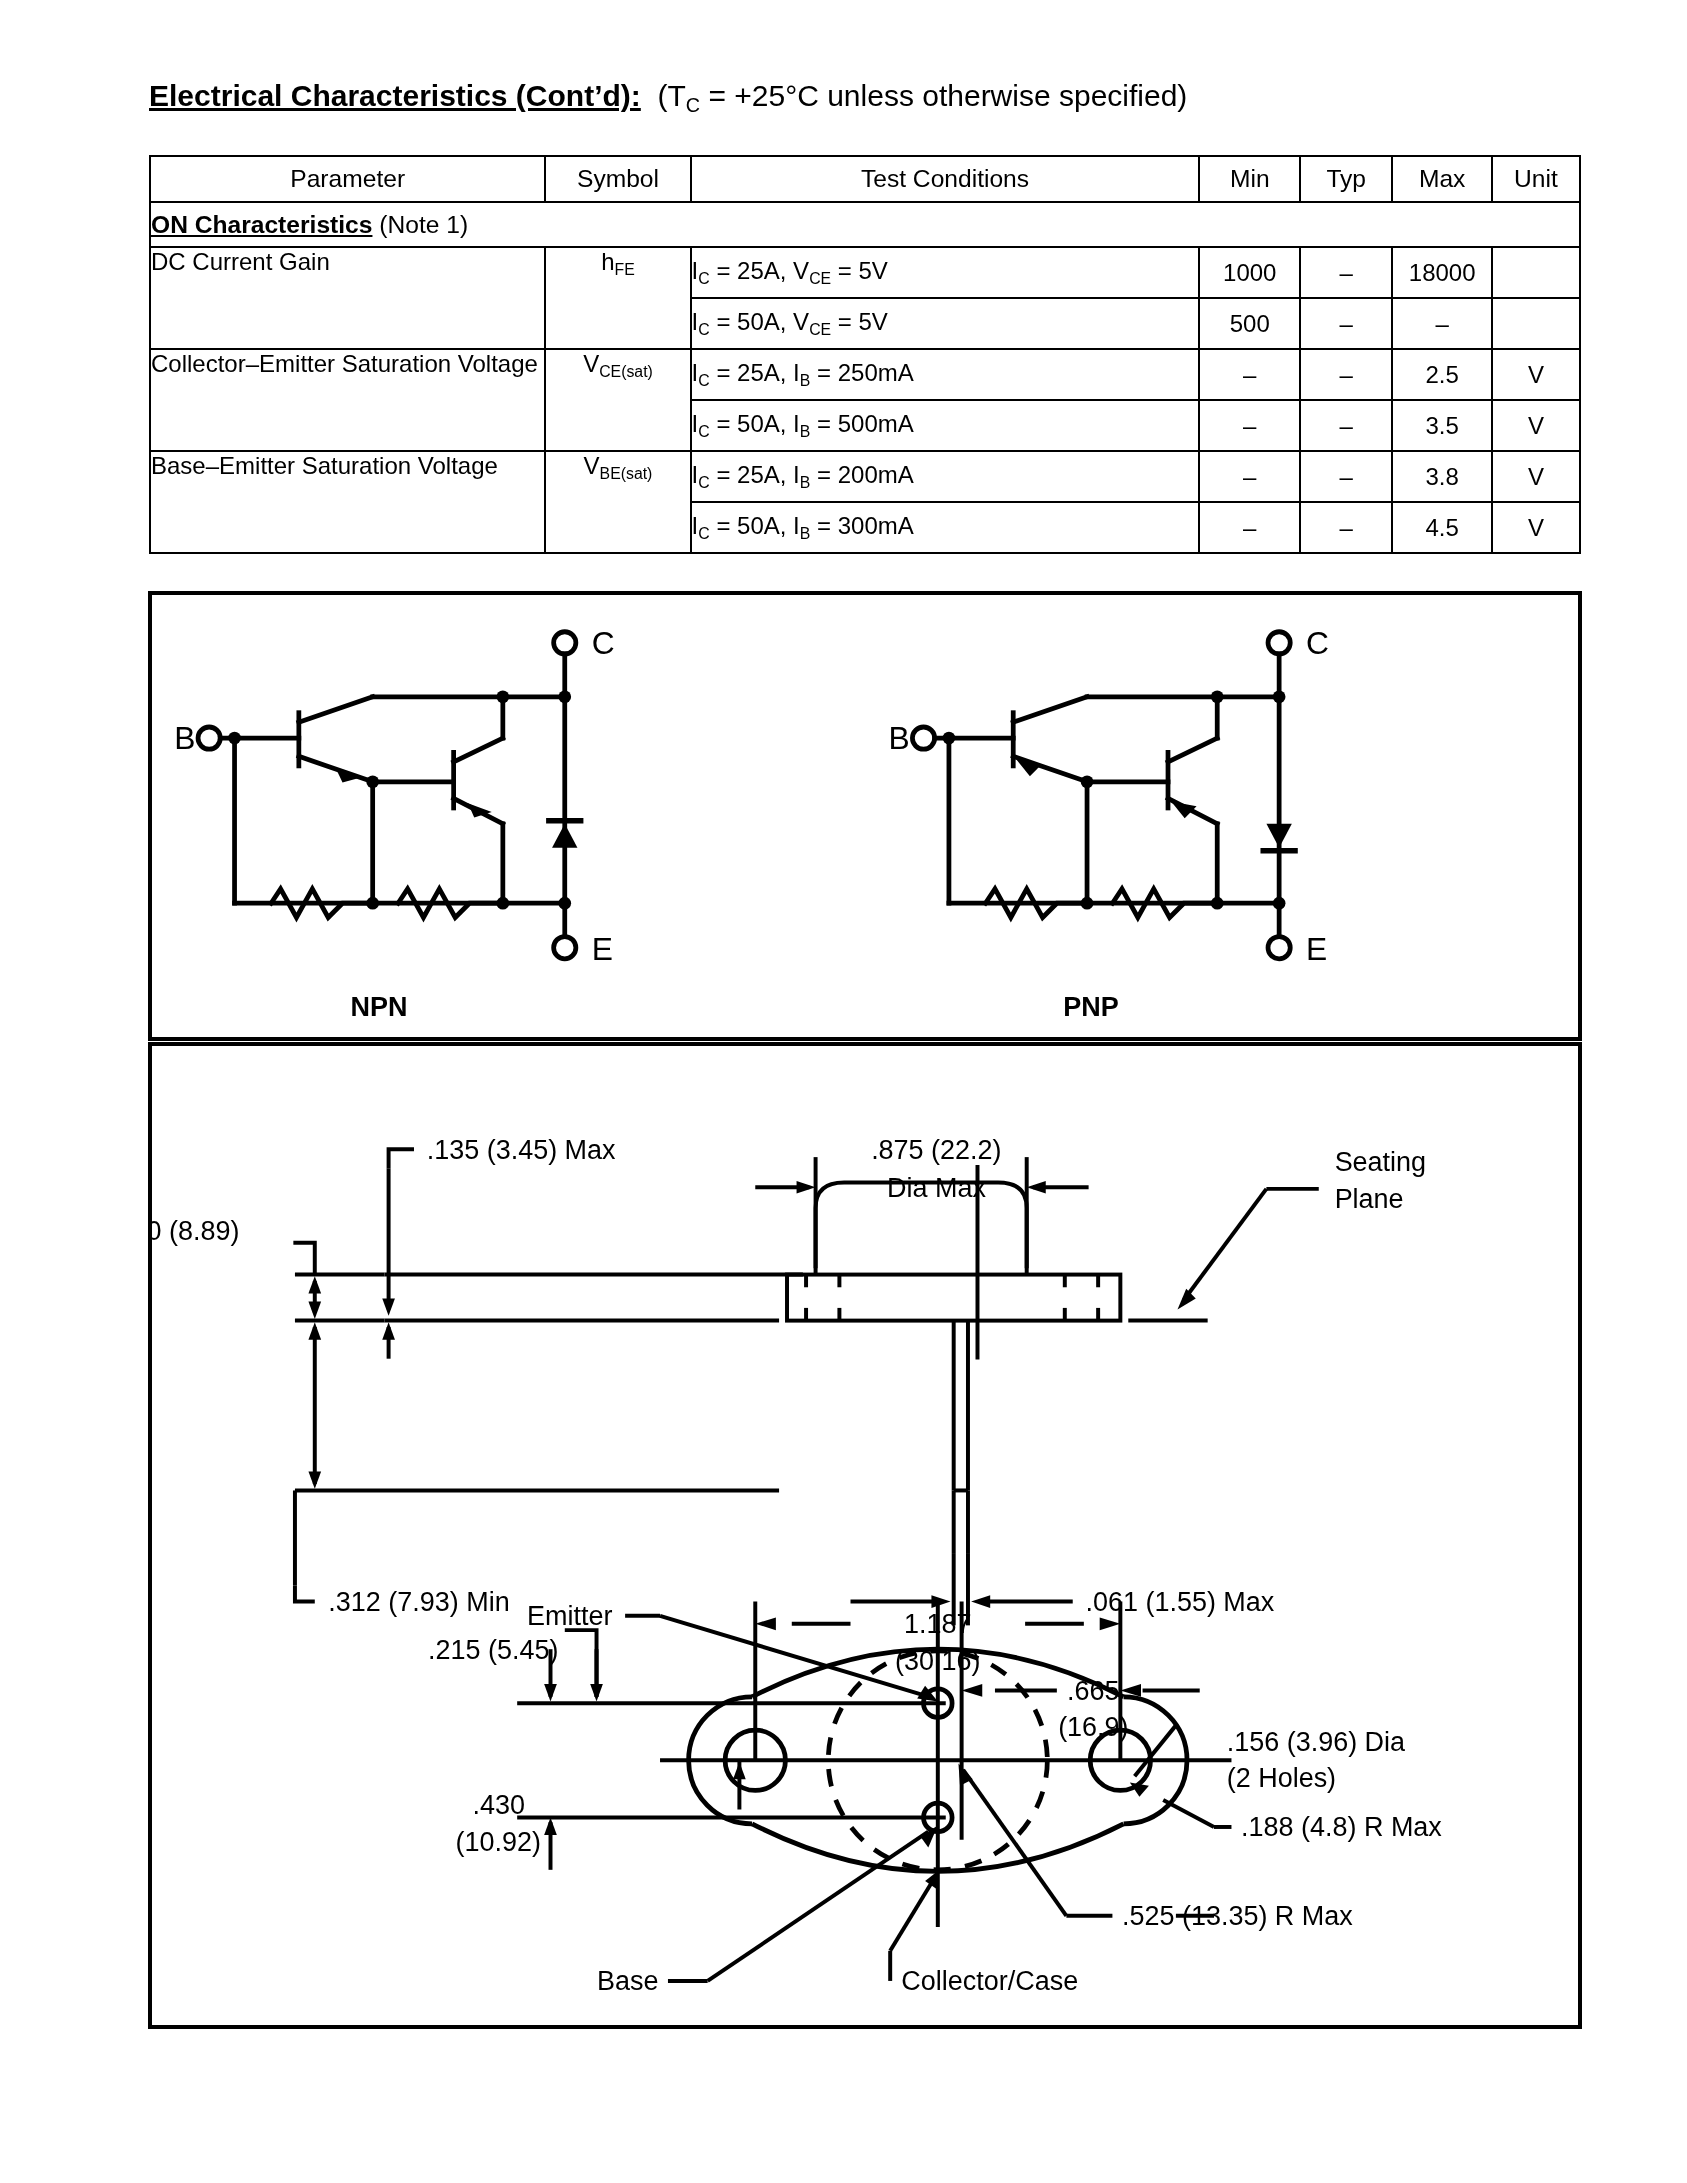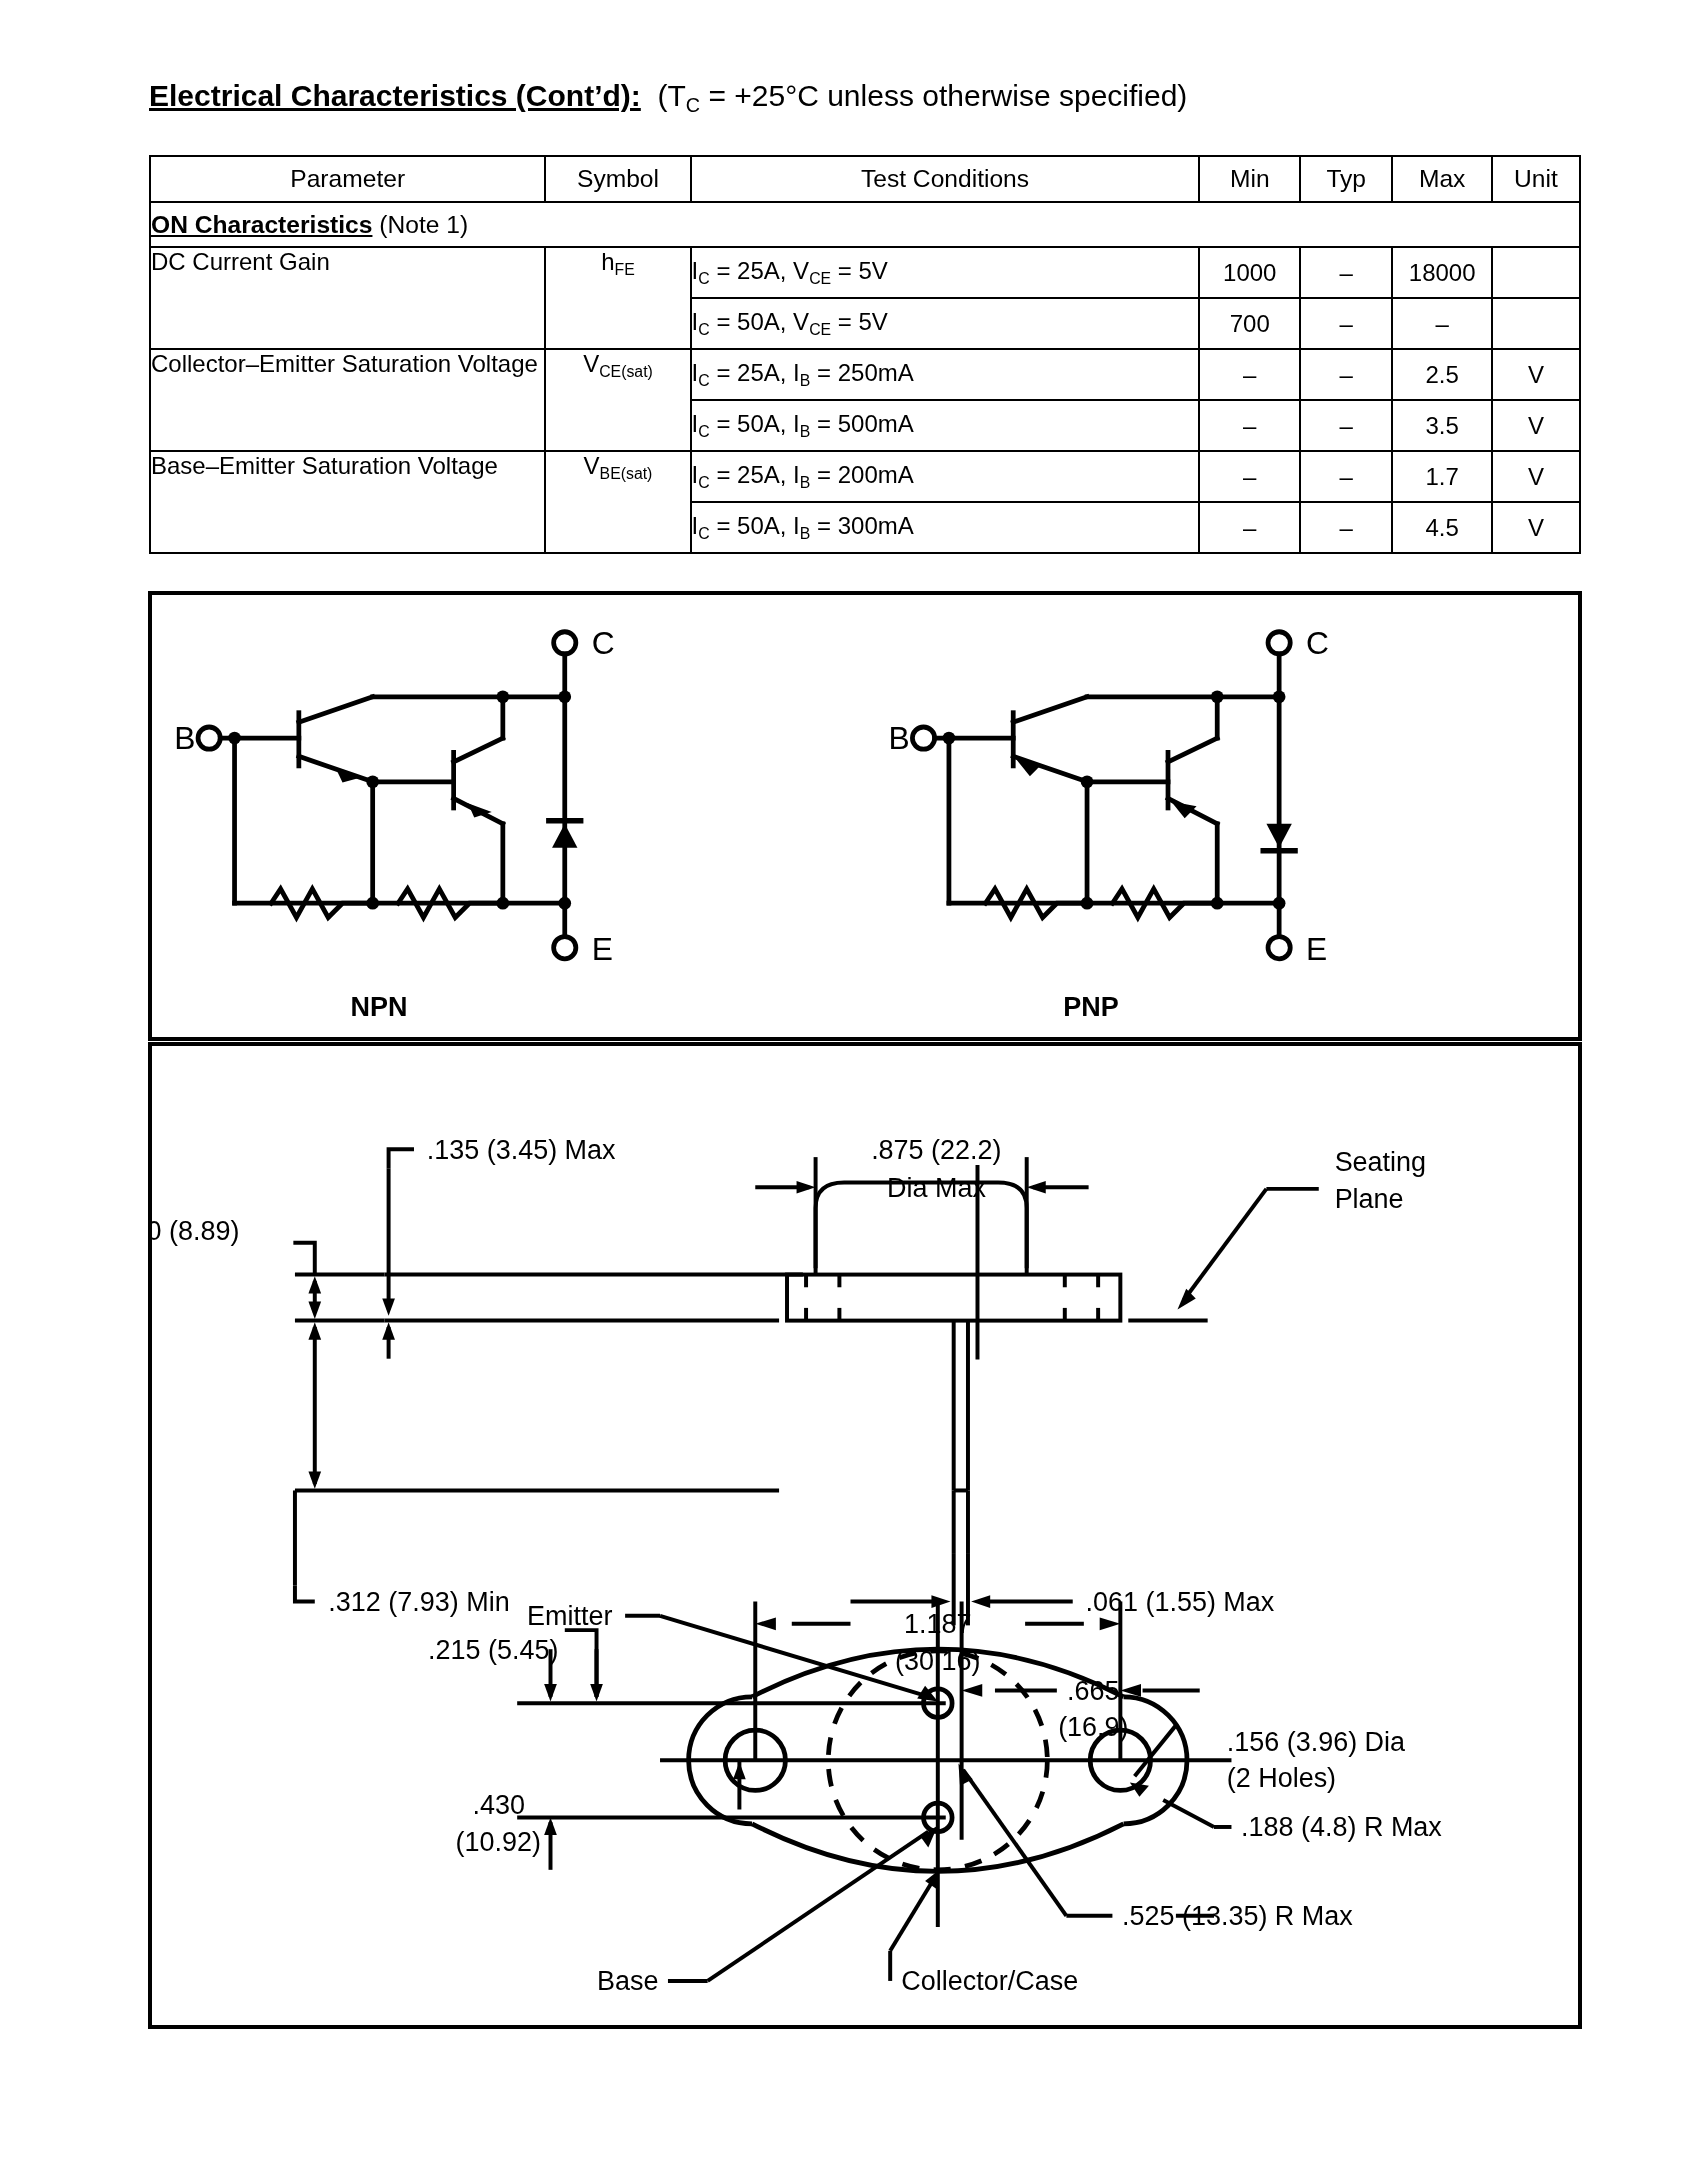--- a/index.html
+++ b/index.html
@@ -90,21 +90,21 @@
         <td class="pname" rowspan="2">DC Current Gain</td>
         <td class="sym" rowspan="2"><span>h</span><sub>FE</sub></td>
         <td class="cond2"><span>I</span><sub>C</sub><span> = 25A, </span><span>V</span><sub>CE</sub><span> = 5V</span></td>
         <td class="num">1000</td>
         <td class="num">–</td>
         <td class="num">18000</td>
         <td class="unit"></td>
       </tr>
       <tr>
         <td class="cond2"><span>I</span><sub>C</sub><span> = 50A, </span><span>V</span><sub>CE</sub><span> = 5V</span></td>
-        <td class="num">700</td>
+        <td class="num">500</td>
         <td class="num">–</td>
         <td class="num">–</td>
         <td class="unit"></td>
       </tr>
 
       <tr>
         <td class="pname" rowspan="2">Collector–Emitter Saturation Voltage</td>
         <td class="sym" rowspan="2"><span>V</span><sub>CE(sat)</sub></td>
         <td class="cond2"><span>I</span><sub>C</sub><span> = 25A, </span><span>I</span><sub>B</sub><span> = 250mA</span></td>
         <td class="num">–</td>
@@ -119,21 +119,21 @@
         <td class="num">3.5</td>
         <td class="unit">V</td>
       </tr>
 
       <tr>
         <td class="pname" rowspan="2">Base–Emitter Saturation Voltage</td>
         <td class="sym" rowspan="2"><span>V</span><sub>BE(sat)</sub></td>
         <td class="cond2"><span>I</span><sub>C</sub><span> = 25A, </span><span>I</span><sub>B</sub><span> = 200mA</span></td>
         <td class="num">–</td>
         <td class="num">–</td>
-        <td class="num">1.7</td>
+        <td class="num">3.8</td>
         <td class="unit">V</td>
       </tr>
       <tr>
         <td class="cond2"><span>I</span><sub>C</sub><span> = 50A, </span><span>I</span><sub>B</sub><span> = 300mA</span></td>
         <td class="num">–</td>
         <td class="num">–</td>
         <td class="num">4.5</td>
         <td class="unit">V</td>
       </tr>
     </tbody>

